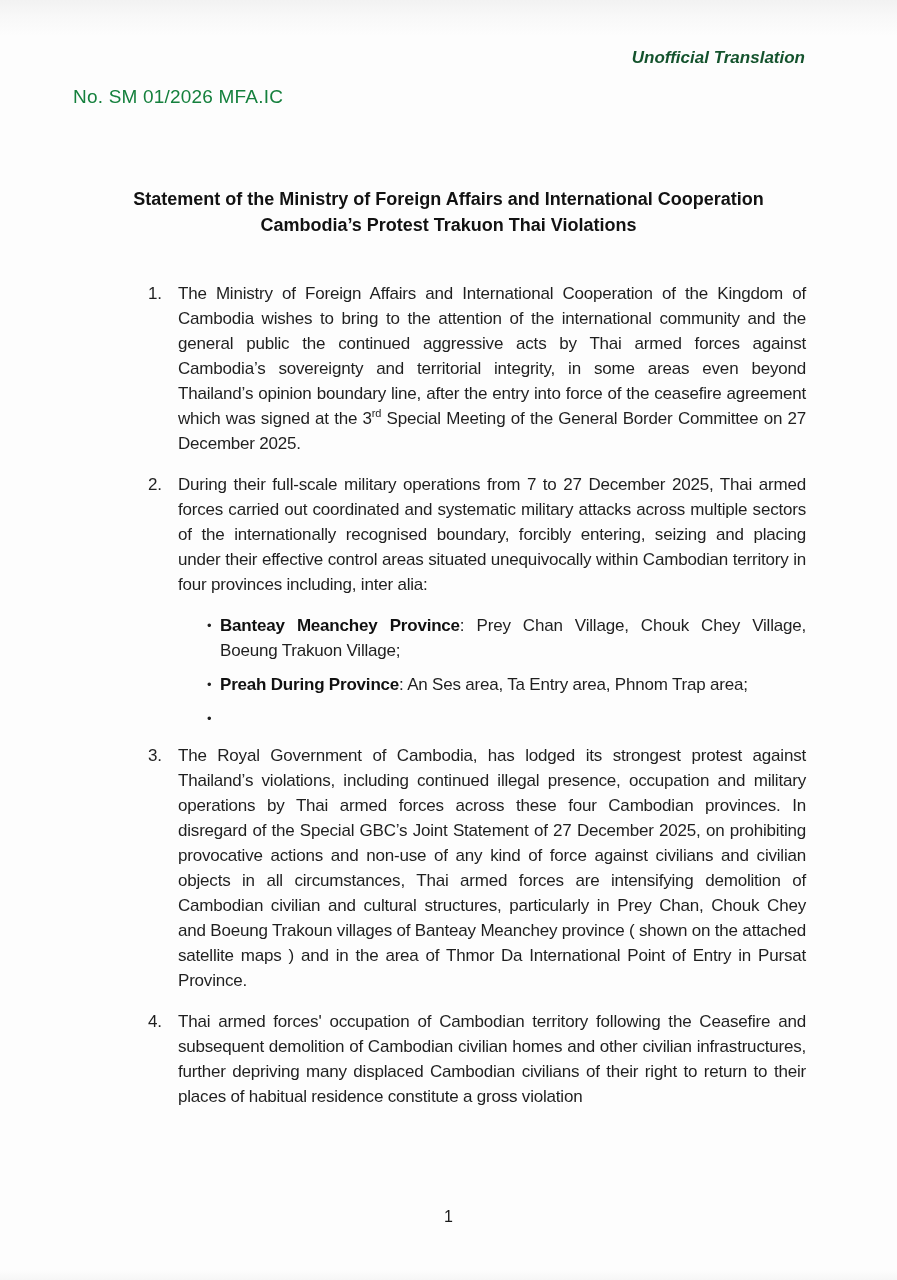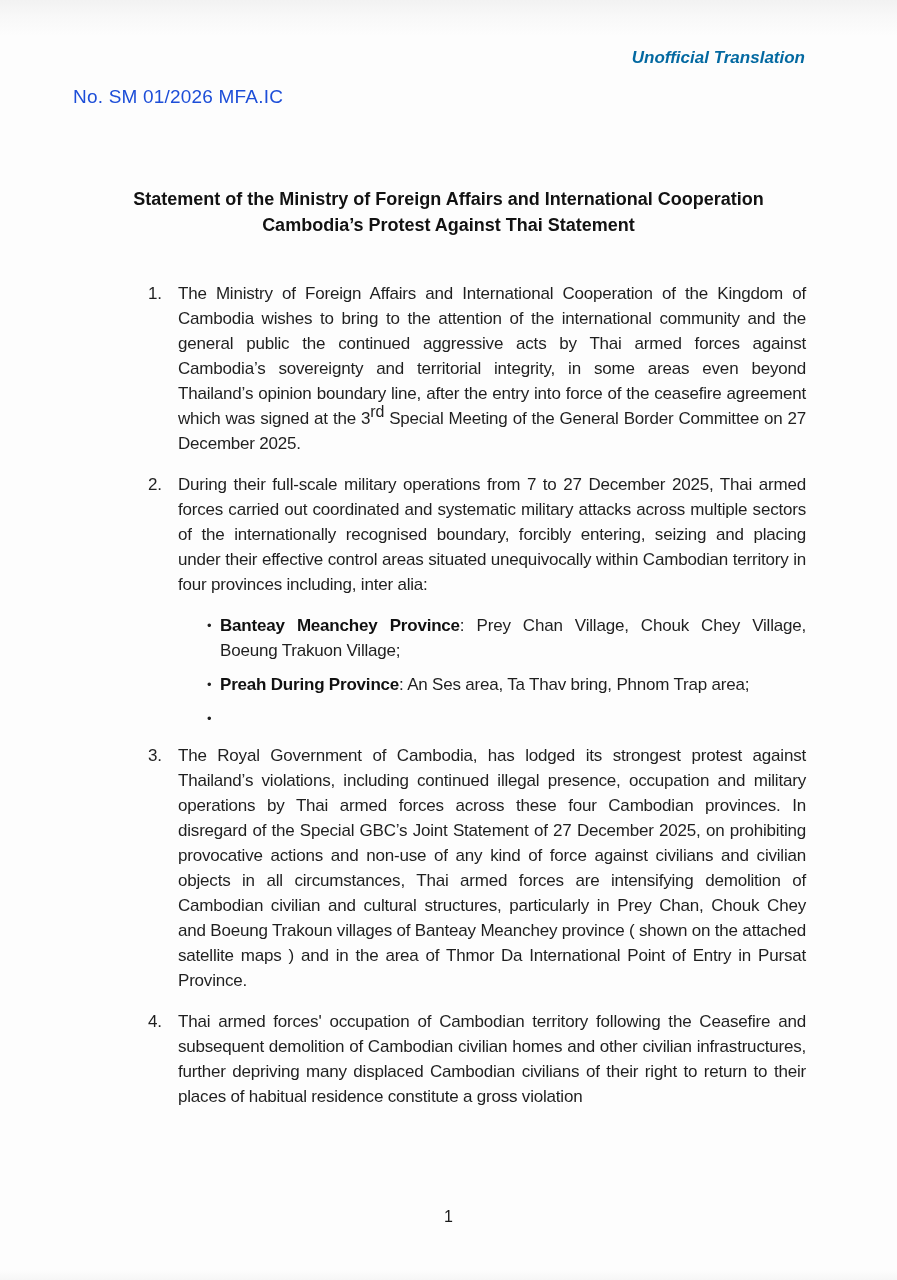--- a/index.html
+++ b/index.html
@@ -31,29 +31,29 @@
     background: linear-gradient(0deg, #f6f6f6 0%, #fdfdfd 100%);
     pointer-events: none;
   }
   .header-note {
     position: absolute;
     top: 48px;
     right: 92px;
     font-size: 17px;
     font-style: italic;
     font-weight: 600;
-    color: #0369a1;
+    color: #14532d;
   }
   .ref-number {
     position: absolute;
     top: 86px;
     left: 73px;
     font-size: 19px;
     letter-spacing: 0.2px;
-    color: #1d4ed8;
+    color: #15803d;
   }
   .doc-title {
     position: absolute;
     top: 186px;
     left: 0;
     right: 0;
     text-align: center;
     font-size: 18px;
     font-weight: 700;
     line-height: 26px;
@@ -75,21 +75,21 @@
   }
   .para .num {
     flex: 0 0 30px;
     width: 30px;
   }
   .para .ptext {
     flex: 1;
     text-align: justify;
   }
   .ptext sup {
-    font-size: 16px;
+    font-size: 11px;
     line-height: 0;
     vertical-align: super;
   }
   .bullets {
     list-style: none;
     margin: 0 0 12px 0;
     padding: 0;
   }
   .bullet {
     display: flex;
@@ -129,21 +129,21 @@
 <div class="page">
 
   <div class="scan-band-top"></div>
 
   <div class="header-note">Unofficial Translation</div>
 
   <div class="ref-number">No. SM 01/2026 MFA.IC</div>
 
   <div class="doc-title">
     <div>Statement of the Ministry of Foreign Affairs and International Cooperation</div>
-    <div>Cambodia’s Protest Against Thai Statement</div>
+    <div>Cambodia’s Protest Trakuon Thai Violations</div>
   </div>
 
   <div class="content">
 
     <div class="para">
       <div class="num">1.</div>
       <div class="ptext"><span>The Ministry of Foreign Affairs and International Cooperation of the Kingdom of Cambodia wishes to bring to the attention of the international community and the general public the continued aggressive acts by Thai armed forces against Cambodia’s sovereignty and territorial integrity, in some areas even beyond Thailand’s opinion boundary line, after the entry into force of the ceasefire agreement which was signed at the 3</span><sup>rd</sup><span> Special Meeting of the General Border Committee on 27 December 2025.</span></div>
     </div>
 
     <div class="para">
@@ -151,21 +151,21 @@
       <div class="ptext">During their full-scale military operations from 7 to 27 December 2025, Thai armed forces carried out coordinated and systematic military attacks across multiple sectors of the internationally recognised boundary, forcibly entering, seizing and placing under their effective control areas situated unequivocally within Cambodian territory in four provinces including, inter alia:</div>
     </div>
 
     <ul class="bullets">
       <li class="bullet">
         <span class="dot"></span>
         <div class="btext"><strong>Banteay Meanchey Province</strong><span>: Prey Chan Village, Chouk Chey Village, Boeung Trakuon Village;</span></div>
       </li>
       <li class="bullet">
         <span class="dot"></span>
-        <div class="btext"><strong>Preah During Province</strong><span>: An Ses area, Ta Thav bring, Phnom Trap area;</span></div>
+        <div class="btext"><strong>Preah During Province</strong><span>: An Ses area, Ta Entry area, Phnom Trap area;</span></div>
       </li>
       <li class="bullet">
         <span class="dot"></span>
       </li>
     </ul>
 
     <div class="para">
       <div class="num">3.</div>
       <div class="ptext">The Royal Government of Cambodia, has lodged its strongest protest against Thailand’s violations, including continued illegal presence, occupation and military operations by Thai armed forces across these four Cambodian provinces. In disregard of the Special GBC’s Joint Statement of 27 December 2025, on prohibiting provocative actions and non-use of any kind of force against civilians and civilian objects in all circumstances, Thai armed forces are intensifying demolition of Cambodian civilian and cultural structures, particularly in Prey Chan, Chouk Chey and Boeung Trakoun villages of Banteay Meanchey province ( shown on the attached satellite maps ) and in the area of Thmor Da International Point of Entry in Pursat Province.</div>
     </div>

